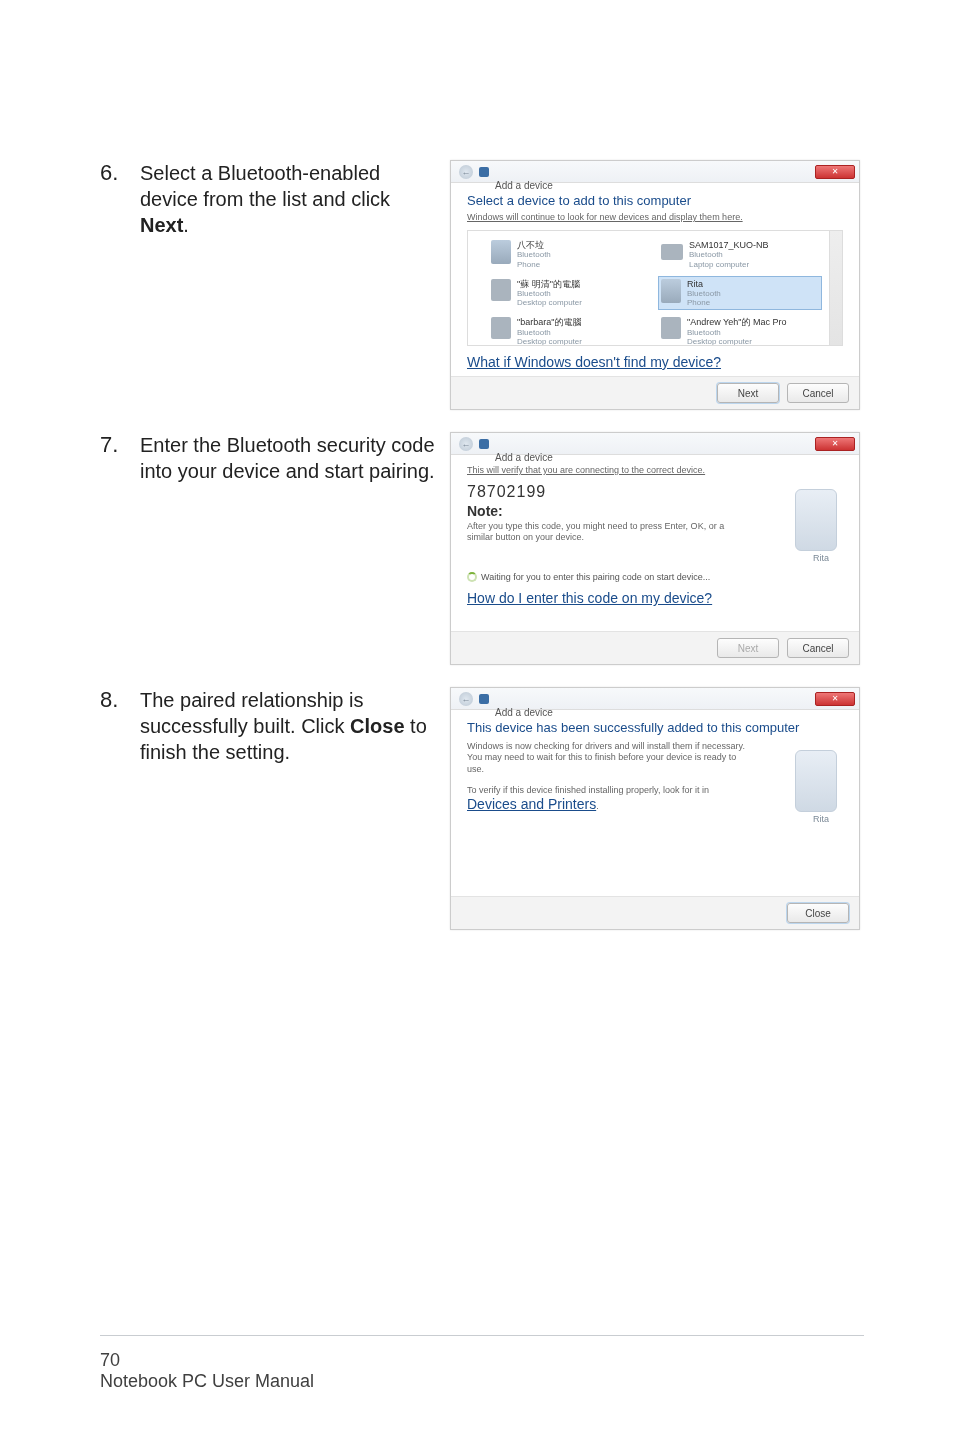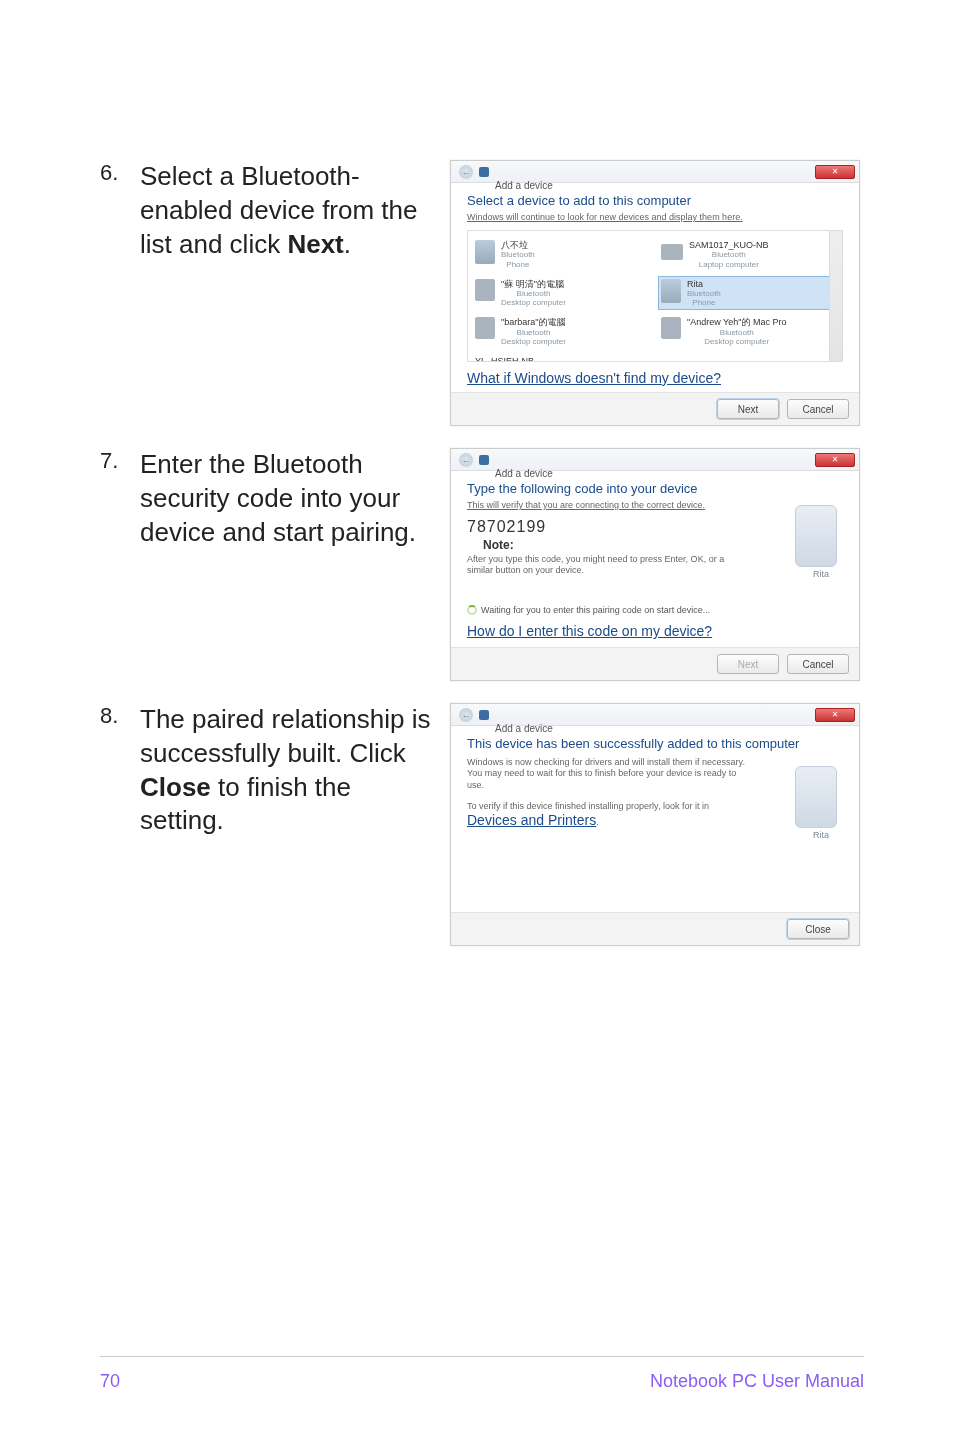--- a/index.html
+++ b/index.html
@@ -18,21 +18,21 @@
     display: flex;
     align-items: flex-start;
     margin-bottom: 22px;
   }
   .num {
     width: 40px;
     font-size: 22px;
   }
   .instr {
     flex: 0 0 310px;
-    font-size: 26px;
+    font-size: 20px;
     line-height: 1.3;
     padding-right: 10px;
   }
   .instr b { font-weight: 700; }
   .shot-col {
     flex: 1;
     padding-left: 0;
   }
   .dialog {
     width: 410px;
@@ -66,22 +66,22 @@
     border-radius: 2px;
     color:#fff;font-size:8px;display:flex;align-items:center;justify-content:center;
   }
   .dlg-body {
     padding: 10px 16px 6px 16px;
   }
   .h1 { color: #1a4c8b; font-size: 13px; margin-bottom: 4px; }
   .sub { color:#666; font-size:9px; margin-bottom:8px;text-decoration:underline; }
   .device-list {
     border:1px solid #ddd;
-    height: 132px;
-    padding:6px 4px;
+    height: 116px;
+    padding:6px 20px;
     overflow:hidden;
     position:relative;
   }
   .device-list::after{
     content:"";position:absolute;right:0;top:0;bottom:0;width:12px;background:linear-gradient(#eee,#e4e4e4);
     border-left:1px solid #ddd;
   }
   .dev-grid { display:grid; grid-template-columns: 1fr 1fr; gap:4px 6px; }
   .dev {
     display:flex; gap:6px; align-items:flex-start;
@@ -90,56 +90,56 @@
   }
   .dev.sel { background:#cfe3f7; border-color:#8fb7de; }
   .ico {
     width:20px;height:24px;background:#d0d7de;border-radius:2px;position:relative;
   }
   .ico.phone{background:linear-gradient(#bcd,#9ab);}
   .ico.laptop{width:22px;height:16px;background:#aab4be;margin-top:4px;}
   .ico.desktop{width:20px;height:22px;background:#aab4be;}
   .dev .txt{line-height:1.15;}
   .dev .dn{font-size:9px;color:#333;}
-  .dev .dt{font-size:8px;color:#8a98a5;text-align:center;}
+  .dev .dt{font-size:8px;color:#8a98a5;}
   .linkish{color:#1a4c8b;font-size:14px;text-decoration:underline;margin-top:8px;display:inline-block;}
   .btnbar{
     border-top:1px solid #e3e3e3;
     background:#f3f3f3;
     padding:6px 10px;
     display:flex;justify-content:flex-end;gap:8px;
   }
   .wbtn{
     min-width:62px;height:20px;
     background:linear-gradient(#fdfdfd,#e9e9e9);
     border:1px solid #b5b5b5;border-radius:3px;
     font-size:10px;color:#444;display:flex;align-items:center;justify-content:center;
   }
   .wbtn.shadow{box-shadow:0 0 0 1px #bcd6ee;}
   .wbtn.dis{color:#aaa;}
   
   .code{font-size:16px;color:#333;margin:6px 0 2px 0;letter-spacing:1px;}
-  .note{font-weight:bold;font-size:12px;color:#333;margin-left:16px;}
+  .note{font-weight:bold;font-size:14px;color:#333;}
   .note-text{font-size:9px;color:#666;line-height:1.25;margin:2px 0 10px 0;width:260px;}
   .phone-big{
     position:absolute;right:22px;top:34px;width:42px;height:62px;border-radius:6px;
     background:linear-gradient(#e8eef5,#cfd9e4);border:1px solid #c4cfdb;
   }
   .phone-lbl{position:absolute;right:30px;top:98px;font-size:9px;color:#7c8a97;}
   .spin{width:10px;height:10px;border:2px solid #cde2b3;border-top-color:#7db33b;border-radius:50%;display:inline-block;vertical-align:middle;margin-right:4px;}
   .waiting{font-size:9px;color:#555;margin-top:28px;}
   
   .body3{min-height:186px;}
   
   .footer{
     position:absolute;left:0;right:0;bottom:46px;
     padding:0 90px 0 100px;
   }
   .hr{height:1px;background:#c9cdd1;margin-bottom:14px;}
-  .frow{display:flex;justify-content:space-between;font-size:18px;color:#8b5cf6;}
+  .frow{display:flex;justify-content:space-between;font-size:18px;color:#404040;flex-direction:column;}
 </style>
 </head>
 <body>
 
 <div class="page">
 
   <div class="row">
     <div class="num">6.</div>
     <div class="instr">
       <span>Select a Bluetooth-enabled device from the list and click </span><b>Next</b><span>.</span>
@@ -233,21 +233,20 @@
       <div class="dialog">
         <div class="titlebar">
           <div class="tb-left">
             <span class="back-icon">←</span>
             <span class="bt-icon"></span>
             <span class="tb-title">Add a device</span>
           </div>
           <div class="winmax">✕</div>
         </div>
         <div class="dlg-body" style="position:relative;min-height:176px">
-          <div class="h1">Type the following code into your device</div>
           <div class="sub">This will verify that you are connecting to the correct device.</div>
           <div class="code">78702199</div>
           <div class="note">Note:</div>
           <div class="note-text">After you type this code, you might need to press Enter, OK, or a similar button on your device.</div>
           <div class="phone-big"></div>
           <div class="phone-lbl">Rita</div>
           <div class="waiting">
             <span class="spin"></span><span>Waiting for you to enter this pairing code on start device...</span>
           </div>
           <a class="linkish">How do I enter this code on my device?</a>

